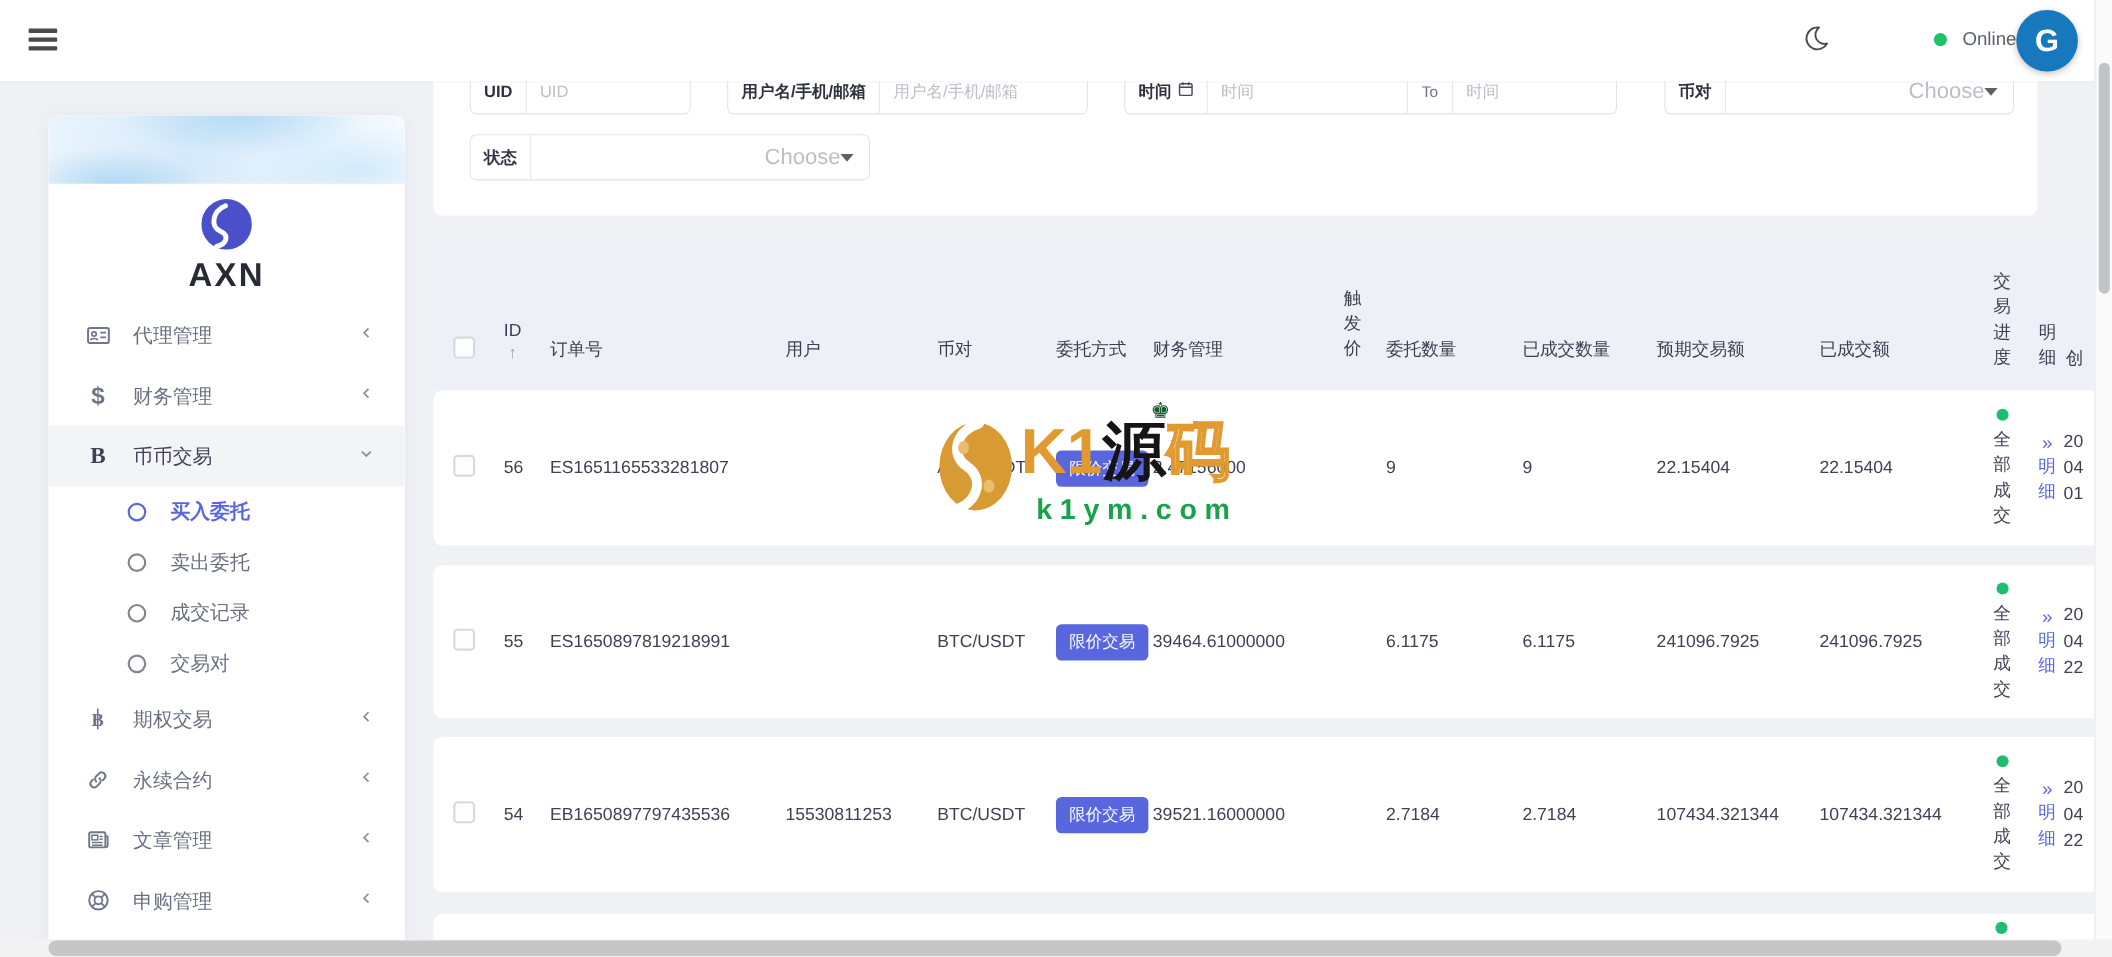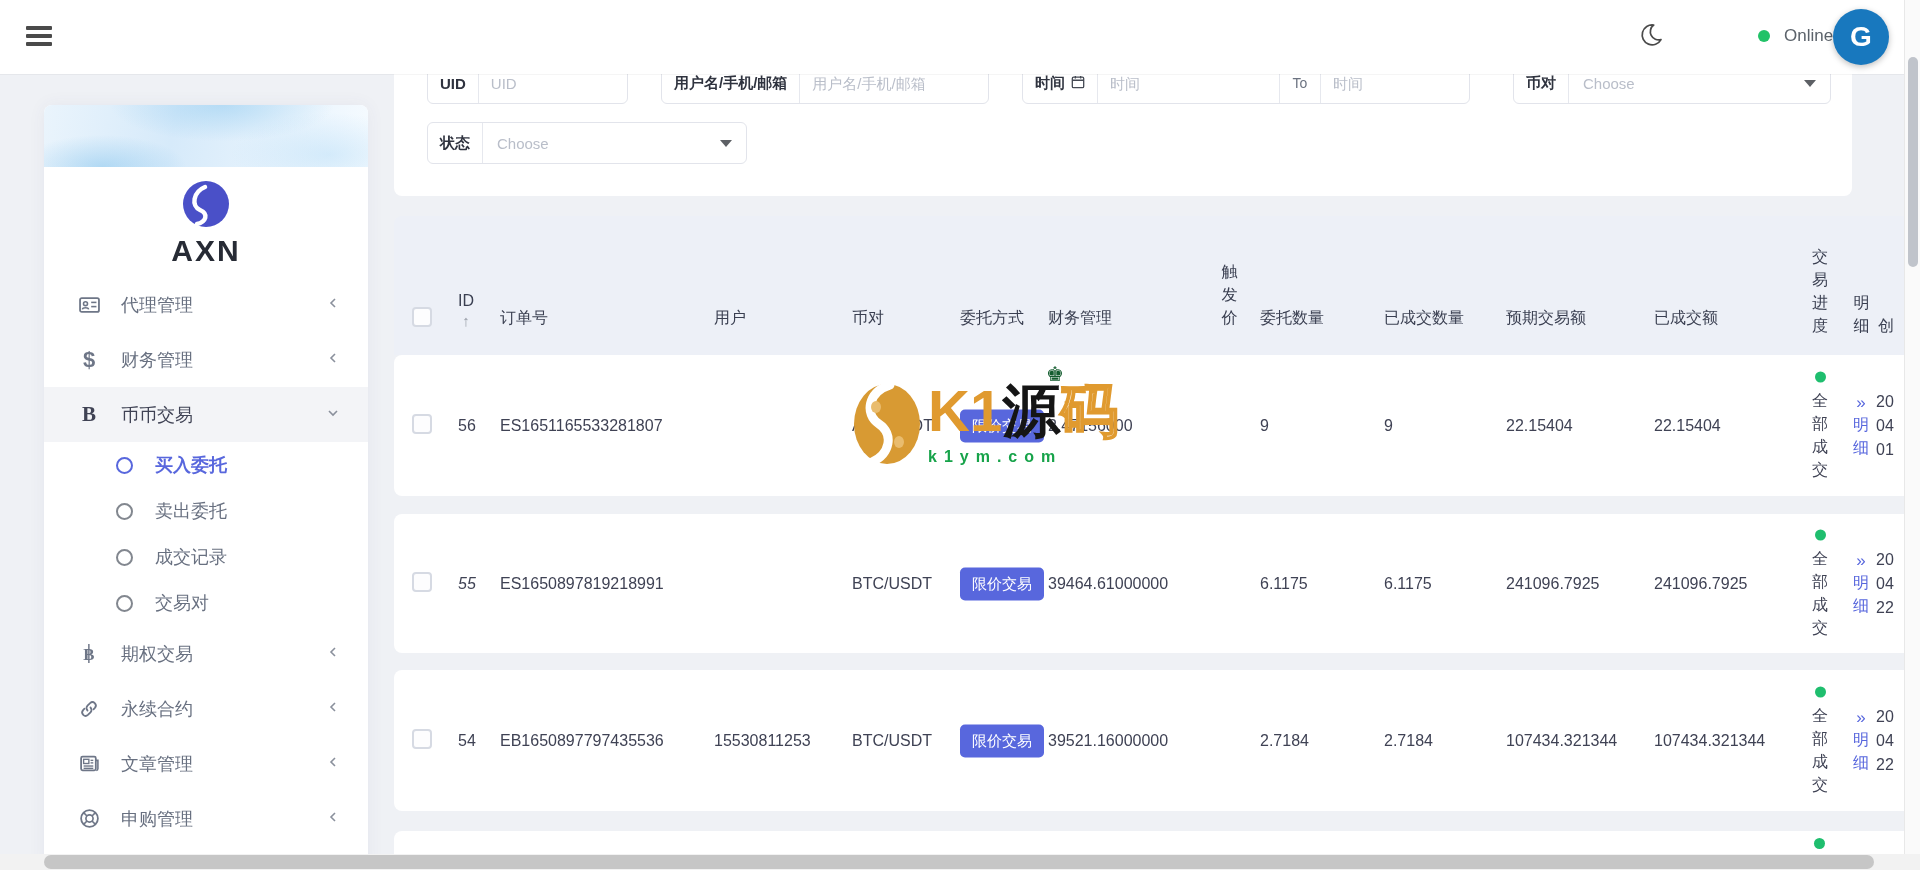--- a/index.html
+++ b/index.html
@@ -50,22 +50,22 @@
   
   .filter-card { position:absolute; left:394px; top:40px; width:1458px; height:156px; background:#fff;
                  border-radius:8px; z-index:5; }
   .fg { position:absolute; height:42px; display:flex; align-items:stretch; border:1px solid #e2e4eb;
         border-radius:6px; background:#fff; overflow:hidden; }
   .fg-label { display:flex; align-items:center; gap:6px; padding:0 12px; font-size:15px; font-weight:700;
               color:#2f333f; border-right:1px solid #e6e8ee; white-space:nowrap; }
   .fg input { border:none; outline:none; flex:1; padding:0 12px; font-size:15px; color:#30343f;
               font-family:inherit; min-width:0; background:transparent; }
   .fg input::placeholder { color:#b9bec9; }
-  .fg-select { flex:1; display:flex; align-items:center; justify-content:space-between; padding:0 14px;
-               font-size:15px; color:#b9bec9; cursor:pointer; }
+  .fg-select { flex:1; display:flex; align-items:center; justify-content:flex-end; padding:0 14px;
+               font-size:20px; color:#b9bec9; cursor:pointer; }
   .caret { width:0; height:0; border-left:6px solid transparent; border-right:6px solid transparent;
            border-top:7px solid #5d6065; }
   .to-box { width:42px; display:flex; align-items:center; justify-content:center; font-size:14px; color:#6b7280;
             border-left:1px solid #e6e8ee; border-right:1px solid #e6e8ee; }
 
   
   .thead { position:absolute; left:394px; top:216px; width:1510px; height:139px; background:#edf0f7;
            border-radius:8px 0 0 0; z-index:1; overflow:hidden; }
   .hcell { position:absolute; bottom:26px; font-size:16px; color:#3a3f51; white-space:nowrap; }
   .vtext { width:19px; white-space:normal; word-break:break-all; line-height:23px; text-align:center; }
@@ -88,21 +88,21 @@
   .idhead { display:flex; flex-direction:column; align-items:center; }
 
   
   .watermark { position:absolute; left:852px; top:382px; z-index:6; display:flex; align-items:flex-start; }
   .wm-text { margin-left:6px; }
   .wm-line1 { font-size:58px; font-weight:800; line-height:1; white-space:nowrap; position:relative; }
   .wm-k1 { color:#e09a2f; }
   .wm-yuan { color:#151515; position:relative; }
   .wm-crown { position:absolute; top:-18px; left:118px; font-size:20px; color:#135c2e; }
   .wm-ma { color:rgba(255,255,255,0.15); -webkit-text-stroke:2px #e09a2f; }
-  .wm-site { margin-top:8px; margin-left:0; font-size:16px; font-weight:700; color:#17a34a;
+  .wm-site { margin-top:8px; margin-left:14px; font-size:26px; font-weight:700; color:#17a34a;
              letter-spacing:7px; white-space:nowrap; }
 
   
   .vscroll { position:absolute; right:0; top:0; width:16px; height:870px; background:#fafafa;
              border-left:1px solid #e8e8e8; z-index:40; }
   .vthumb { position:absolute; left:3px; top:57px; width:10px; height:210px; border-radius:5px; background:#c0c4cb; }
   .hscroll { position:absolute; left:0; top:854px; width:1920px; height:16px; background:#f2f2f2; z-index:41; }
   .hthumb { position:absolute; left:44px; top:1px; height:14px; width:1830px; border-radius:7px; background:#c6c6c6; }
 </style>
 </head>
@@ -140,21 +140,21 @@
     </div>
 
     <div class="fg" style="left:1119px; top:22px; width:318px;">
       <div class="fg-label">币对</div>
       <div class="fg-select">
         <span>Choose</span>
         <span class="caret"></span>
       </div>
     </div>
 
-    <div class="fg" style="left:33px; top:82px; width:320px;">
+    <div class="fg" style="left:33px; top:82px; width:364px;">
       <div class="fg-label">状态</div>
       <div class="fg-select">
         <span>Choose</span>
         <span class="caret"></span>
       </div>
     </div>
   </div>
 
   <div class="thead">
     <span class="hcell" style="left:18px; bottom:24px;"><span class="checkbox"></span></span>
@@ -200,21 +200,21 @@
     </span>
     <span class="cell created-cell" style="left:1482px;">
       <span style="display:block;">20</span>
       <span style="display:block;">04</span>
       <span style="display:block;">01</span>
     </span>
   </div>
 
   <div class="row" style="top:514px; height:139px;">
     <span class="cell" style="left:18px;"><span class="checkbox"></span></span>
-    <span class="cell" style="left:64px;font-style:italic;">55</span>
+    <span class="cell" style="left:64px;">55</span>
     <span class="cell" style="left:106px;">ES1650897819218991</span>
     <span class="cell" style="left:320px;"></span>
     <span class="cell" style="left:458px;">BTC/USDT</span>
     <span class="cell" style="left:566px;"><span class="badge">限价交易</span></span>
     <span class="cell" style="left:654px;">39464.61000000</span>
     <span class="cell" style="left:826px;"></span>
     <span class="cell" style="left:866px;">6.1175</span>
     <span class="cell" style="left:990px;">6.1175</span>
     <span class="cell" style="left:1112px;">241096.7925</span>
     <span class="cell" style="left:1260px;">241096.7925</span>

